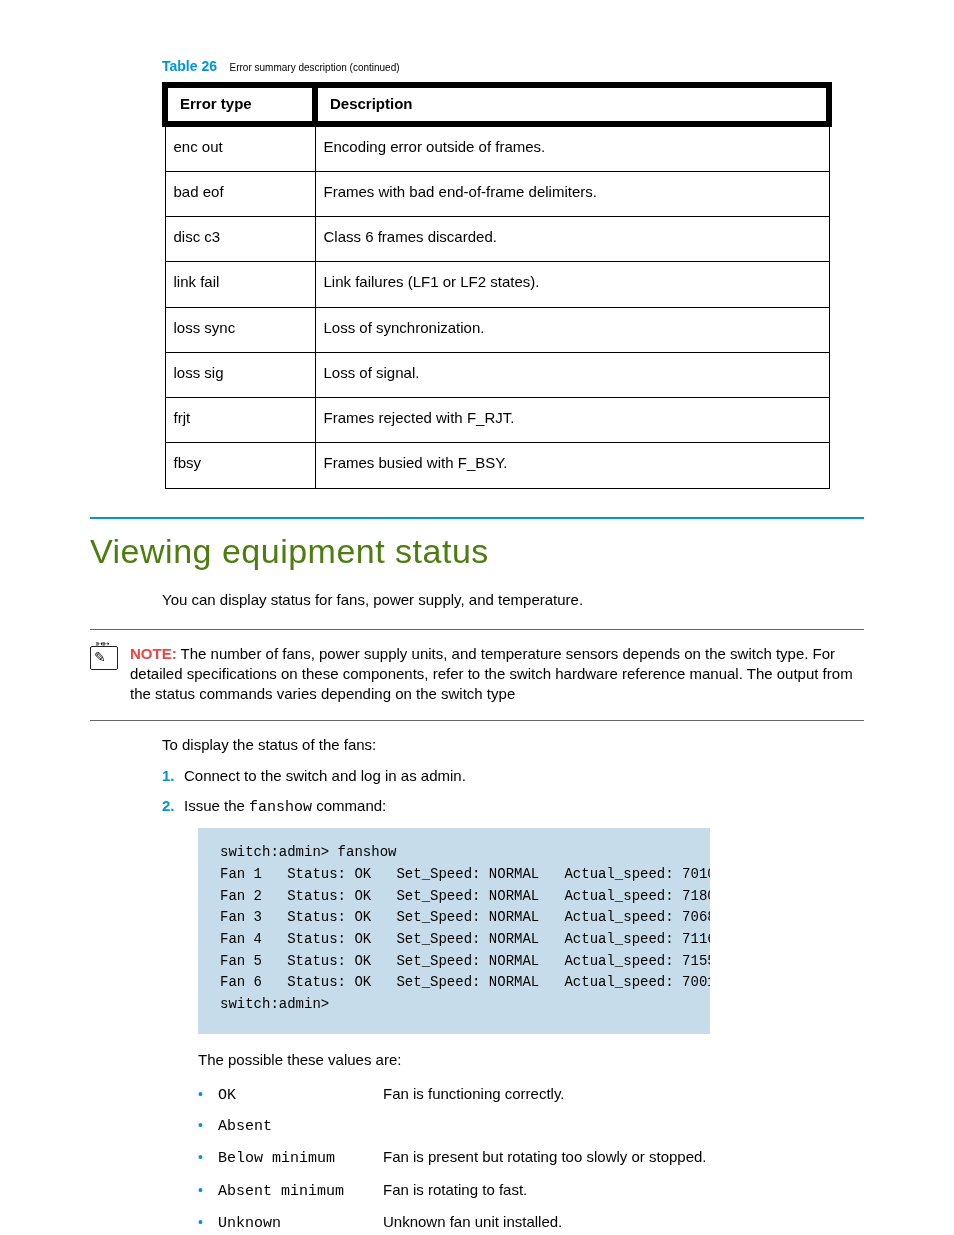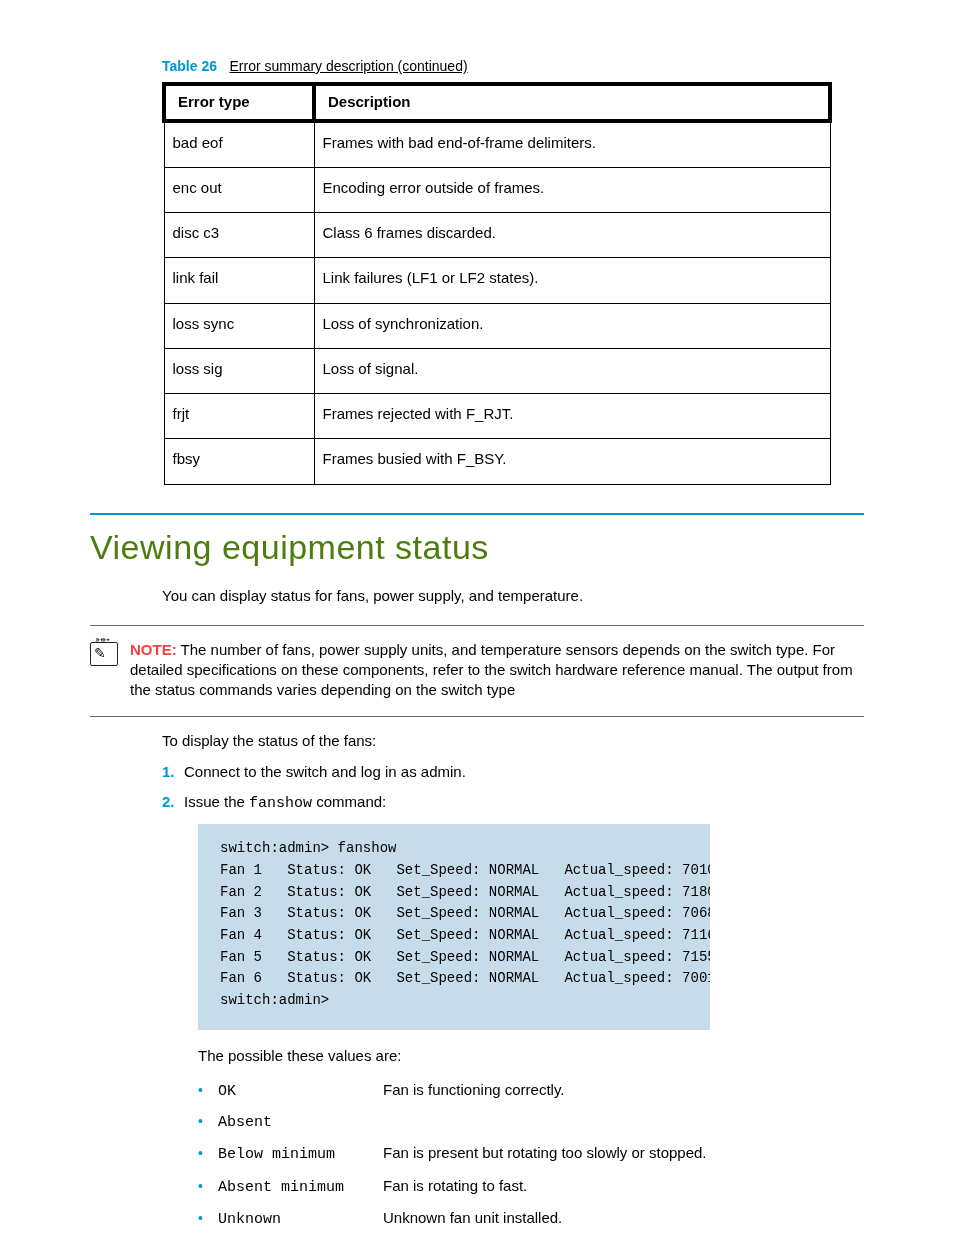--- a/index.html
+++ b/index.html
@@ -7,33 +7,33 @@
     font-family: "Futura", "Trebuchet MS", Arial, sans-serif;
     font-size: 15px;
     color: #000;
     background: #fff;
     width: 954px;
     padding: 56px 90px 40px 90px;
     line-height: 1.35;
   }
   .table-caption { margin-left: 72px; margin-bottom: 6px; }
   .table-caption .prefix { color: #0096d6; font-weight: bold; font-size: 14px; }
-  .table-caption .text { font-size: 14px; text-decoration: underline; }
+  .table-caption .text { font-size: 10px; }
   table.err-table {
     margin-left: 72px;
     width: 670px;
     border-collapse: collapse;
     border: 1.5px solid #000;
     font-size: 15px;
   }
   table.err-table th {
     text-align: left;
     font-weight: bold;
     padding: 6px 12px;
-    border: 4px solid #000000;
+    border: 6px solid #000000;
   }
   table.err-table td {
     padding: 10px 8px 14px 8px;
     border: 1px solid #000;
     vertical-align: top;
   }
   table.err-table th:first-child, table.err-table td:first-child { width: 150px; }
 
   hr.blue { border: none; border-top: 2px solid #0096d6; margin: 28px 0 10px 0; }
   h1.section-title {
@@ -98,26 +98,26 @@
 
 <table class="err-table">
   <thead>
     <tr>
       <th>Error type</th>
       <th>Description</th>
     </tr>
   </thead>
   <tbody>
     <tr>
+        <td>enc out</td>
+        <td>Encoding error outside of frames.</td>
+      </tr>
+    <tr>
         <td>bad eof</td>
         <td>Frames with bad end-of-frame delimiters.</td>
-      </tr>
-    <tr>
-        <td>enc out</td>
-        <td>Encoding error outside of frames.</td>
       </tr>
     <tr>
         <td>disc c3</td>
         <td>Class 6 frames discarded.</td>
       </tr>
     <tr>
         <td>link fail</td>
         <td>Link failures (LF1 or LF2 states).</td>
       </tr>
     <tr>

